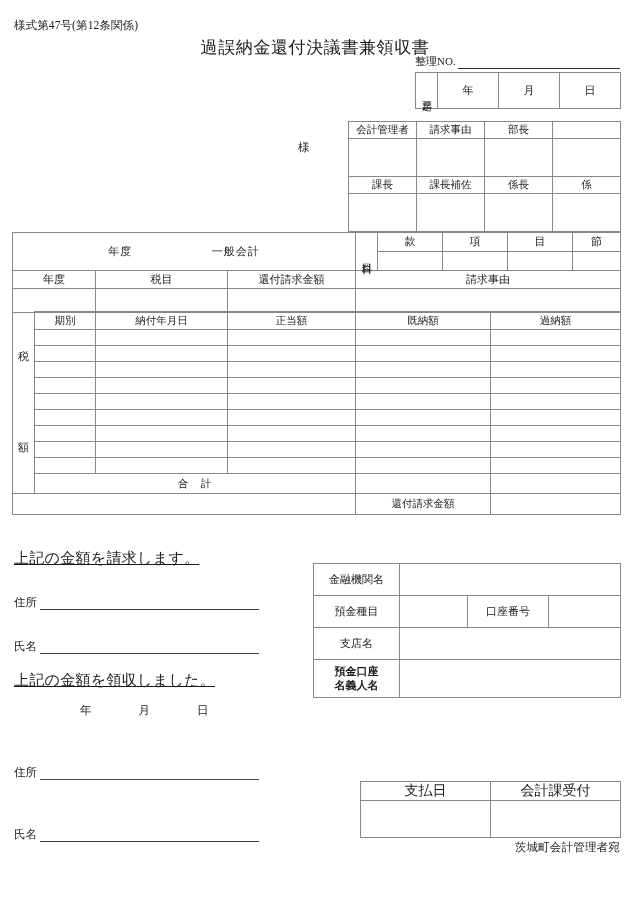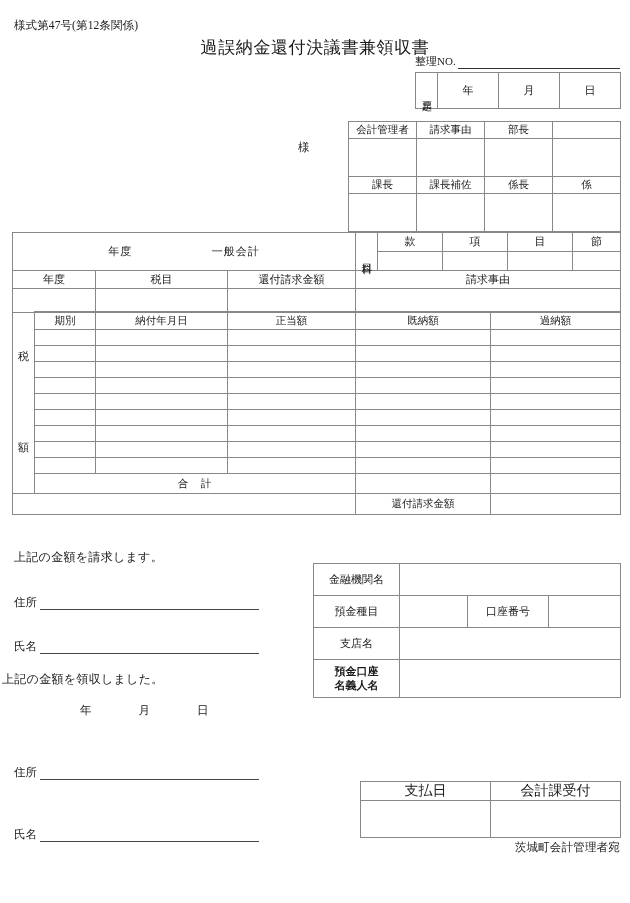--- a/index.html
+++ b/index.html
@@ -91,23 +91,23 @@
   #tax-table td.rowcell { height: 16px; }
 
   .sidelabel-inner {
     position: absolute; inset: 0;
     display: flex; flex-direction: column;
     align-items: center; justify-content: space-around;
     font-size: 11px;
   }
 
   
-  .stmt { font-size: 12px; letter-spacing: .3px; white-space: nowrap; }
+  .stmt { font-size: 15px; letter-spacing: .3px; white-space: nowrap; text-decoration: underline; }
   #stmt-claim { left: 14px; top: 549px; }
-  #stmt-receipt { left: 2px; top: 671px; }
+  #stmt-receipt { left: 14px; top: 671px; }
   #receipt-date { left: 80px; top: 703px; font-size: 11.5px; letter-spacing: 8px; }
 
   .sigline { display: flex; align-items: flex-end; }
   .sig-label { font-size: 11.5px; white-space: nowrap; padding-right: 3px; }
   .sig-rule { flex: 1 1 auto; border-bottom: 1px solid #444; height: 14px; }
 
   #addr1 { left: 14px; top: 595px; width: 245px; }
   #name1 { left: 14px; top: 639px; width: 245px; }
   #addr2 { left: 14px; top: 765px; width: 245px; }
   #name2 { left: 14px; top: 827px; width: 245px; }

